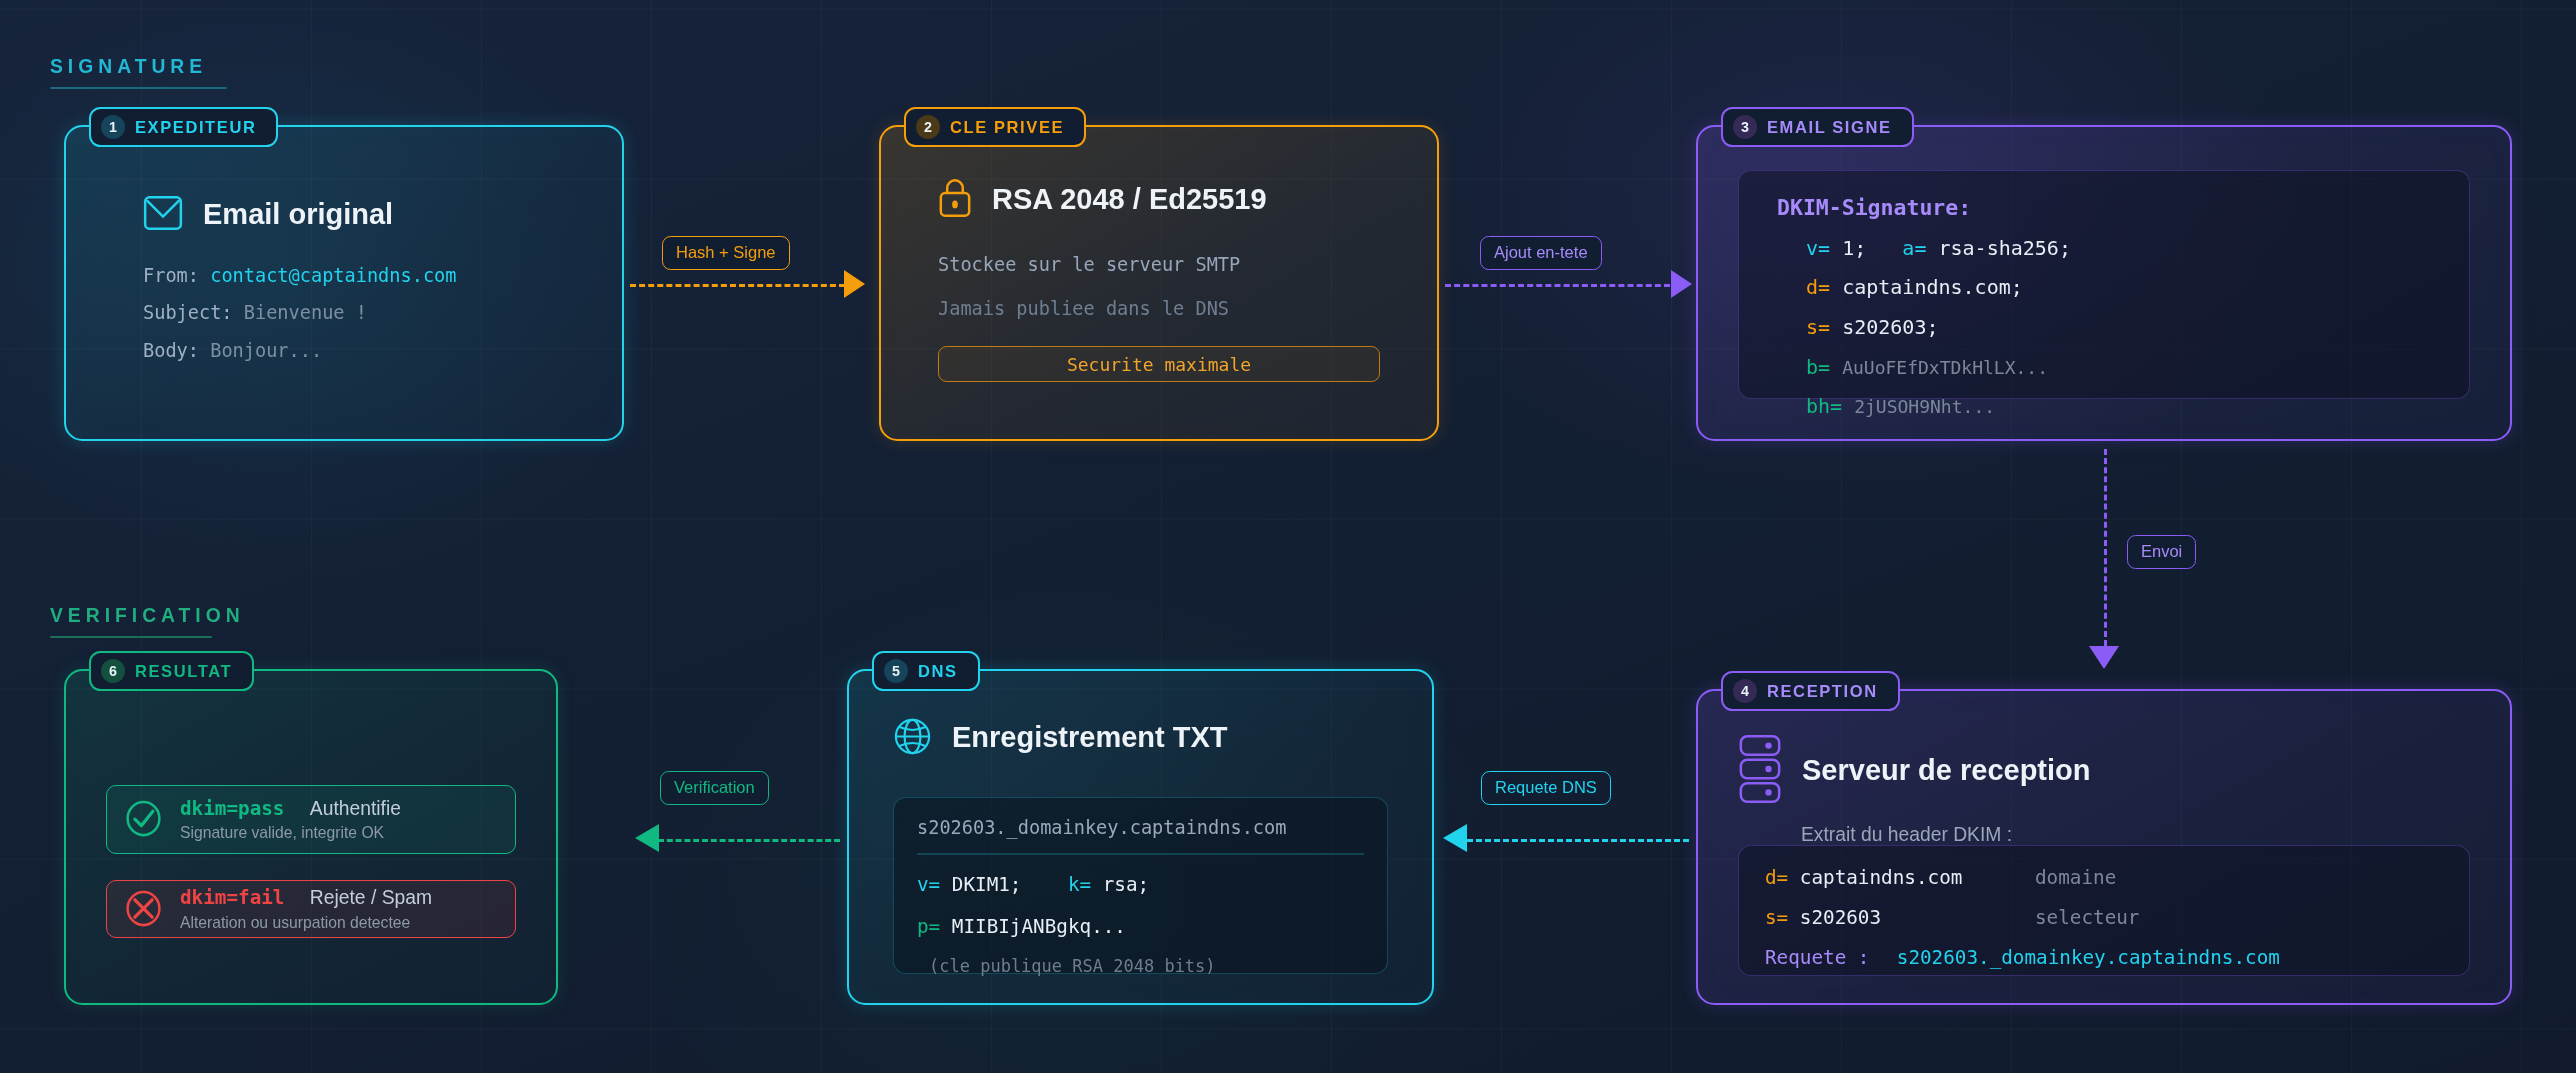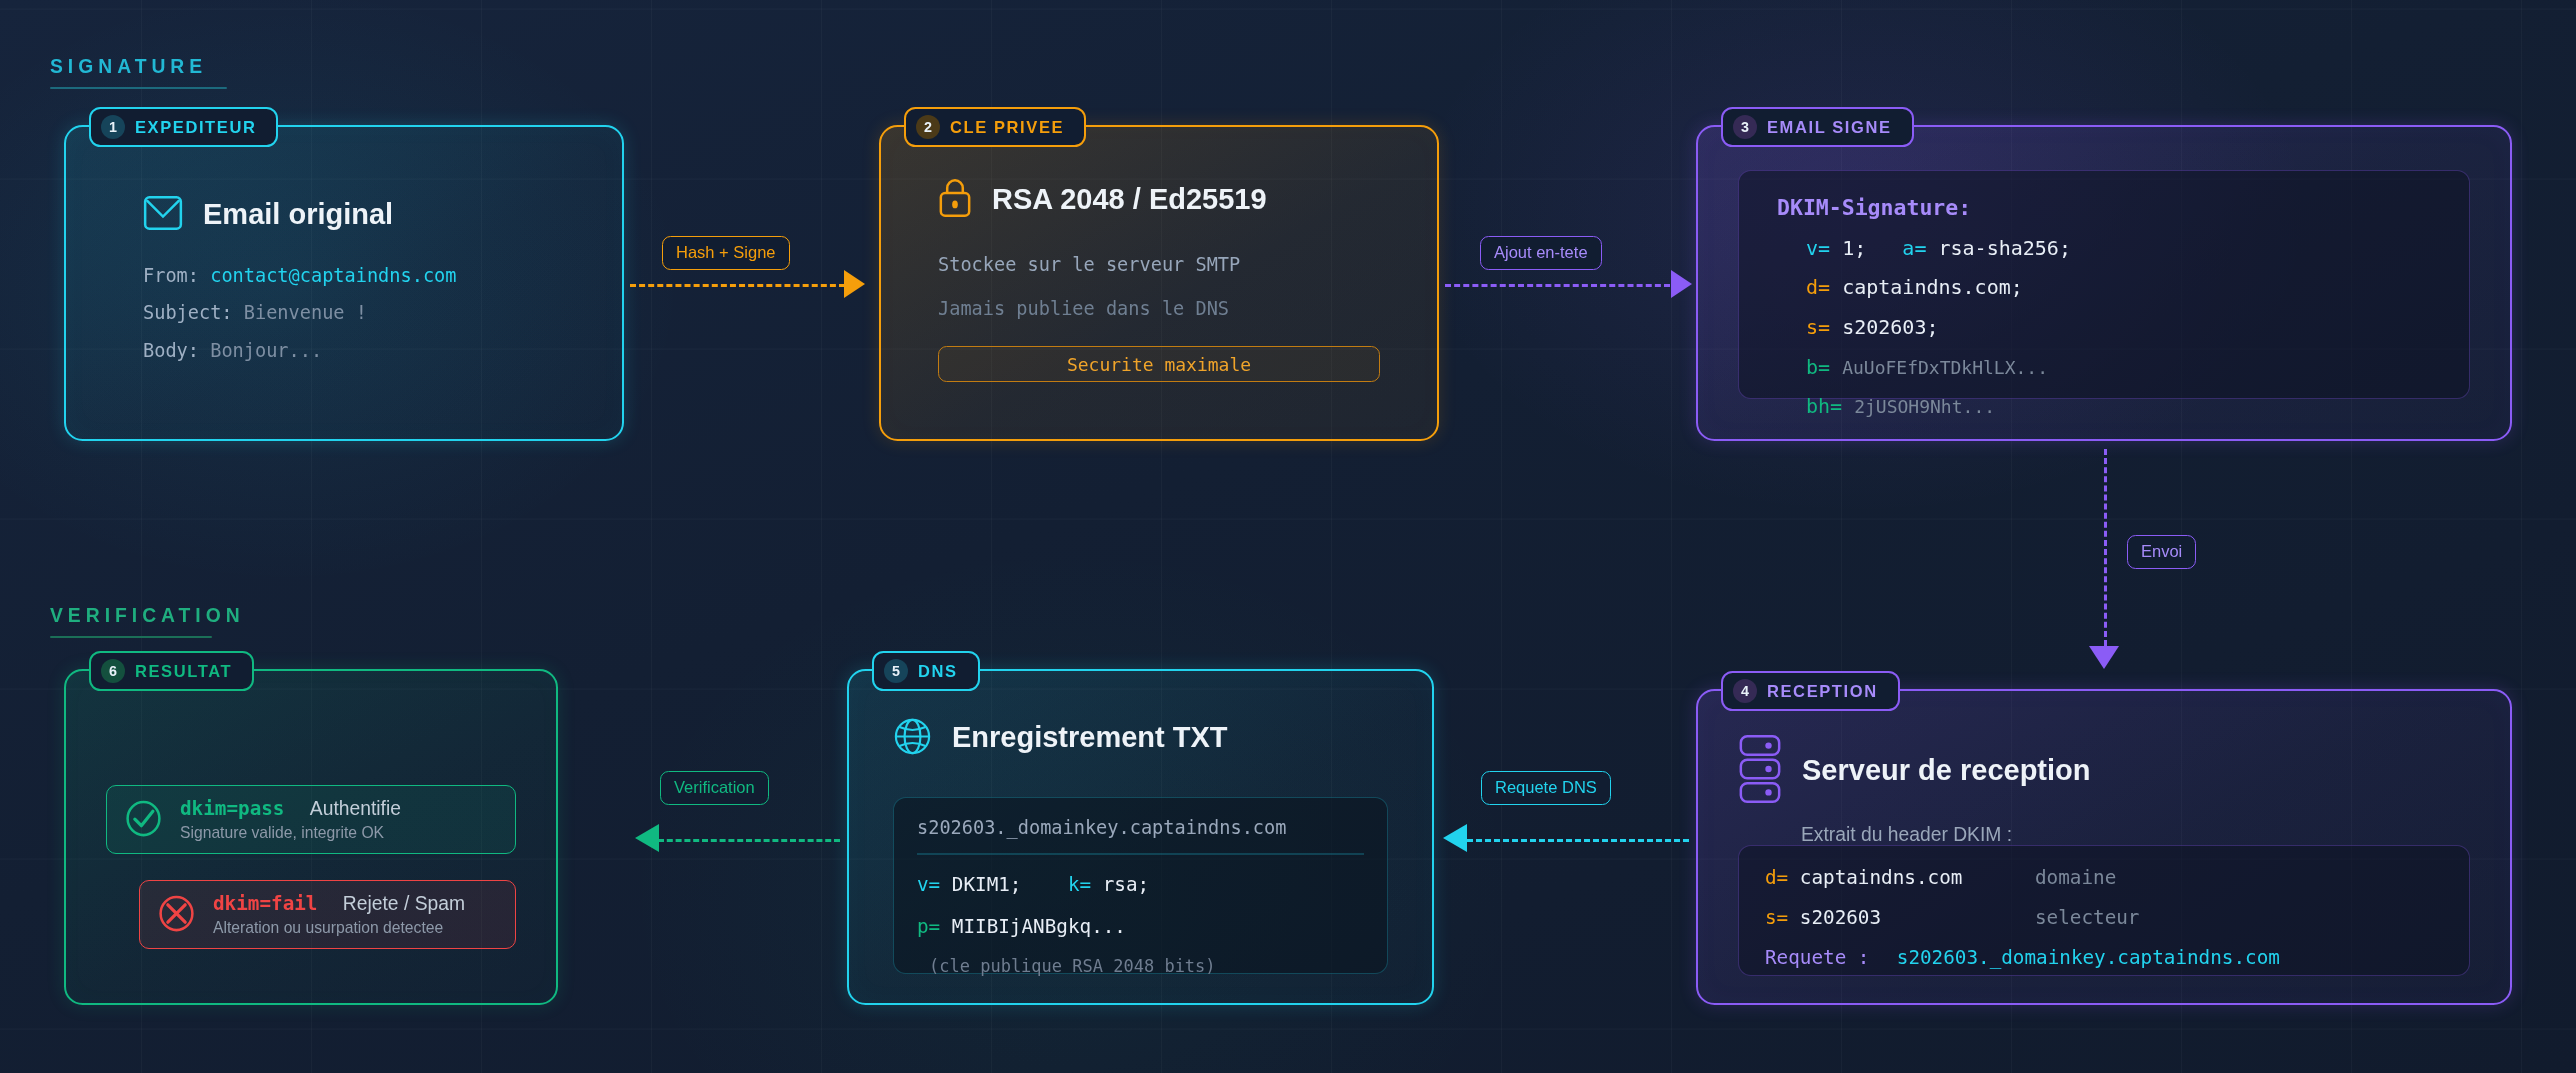--- a/index.html
+++ b/index.html
@@ -177,21 +177,21 @@
   #card6{left:64px;top:669px;width:494px;height:336px;}
   #c6-head{position:absolute;left:0;right:0;top:44px;text-align:center;font-size:21px;color:#c3ced9;}
   .res{
     position:absolute;left:40px;right:40px;
     border:1.4px solid;border-radius:10px;
     box-sizing:border-box;
     display:flex;align-items:center;gap:17px;
     padding:0 17px;
   }
   #res-pass{top:114px;height:69px;border-color:#10b981;background:rgba(16,185,129,.09);}
-  #res-fail{top:209px;height:69px;border-color:#ef4444;background:rgba(239,68,68,.09);margin-left:33px;}
+  #res-fail{top:209px;height:58px;border-color:#ef4444;background:rgba(239,68,68,.09);}
   .res .txt .t1{font-size:19.3px;}
   .res .txt .t1 .st{font-weight:700;}
   .res .txt .t1 .lbl2{color:#c3ced9;margin-left:20px;}
   .res .txt .t2{font-size:15.7px;color:#8d99a9;margin-top:4.3px;}
   #res-pass .st{color:#10b981;}
   #res-fail .st{color:#ef4444;}
   .dash-h{position:absolute;height:0;border-top:3.6px dashed;}
   .dash-v{position:absolute;width:0;border-left:3.6px dashed;}
   .arrow{position:absolute;width:0;height:0;}
   .clabel{

